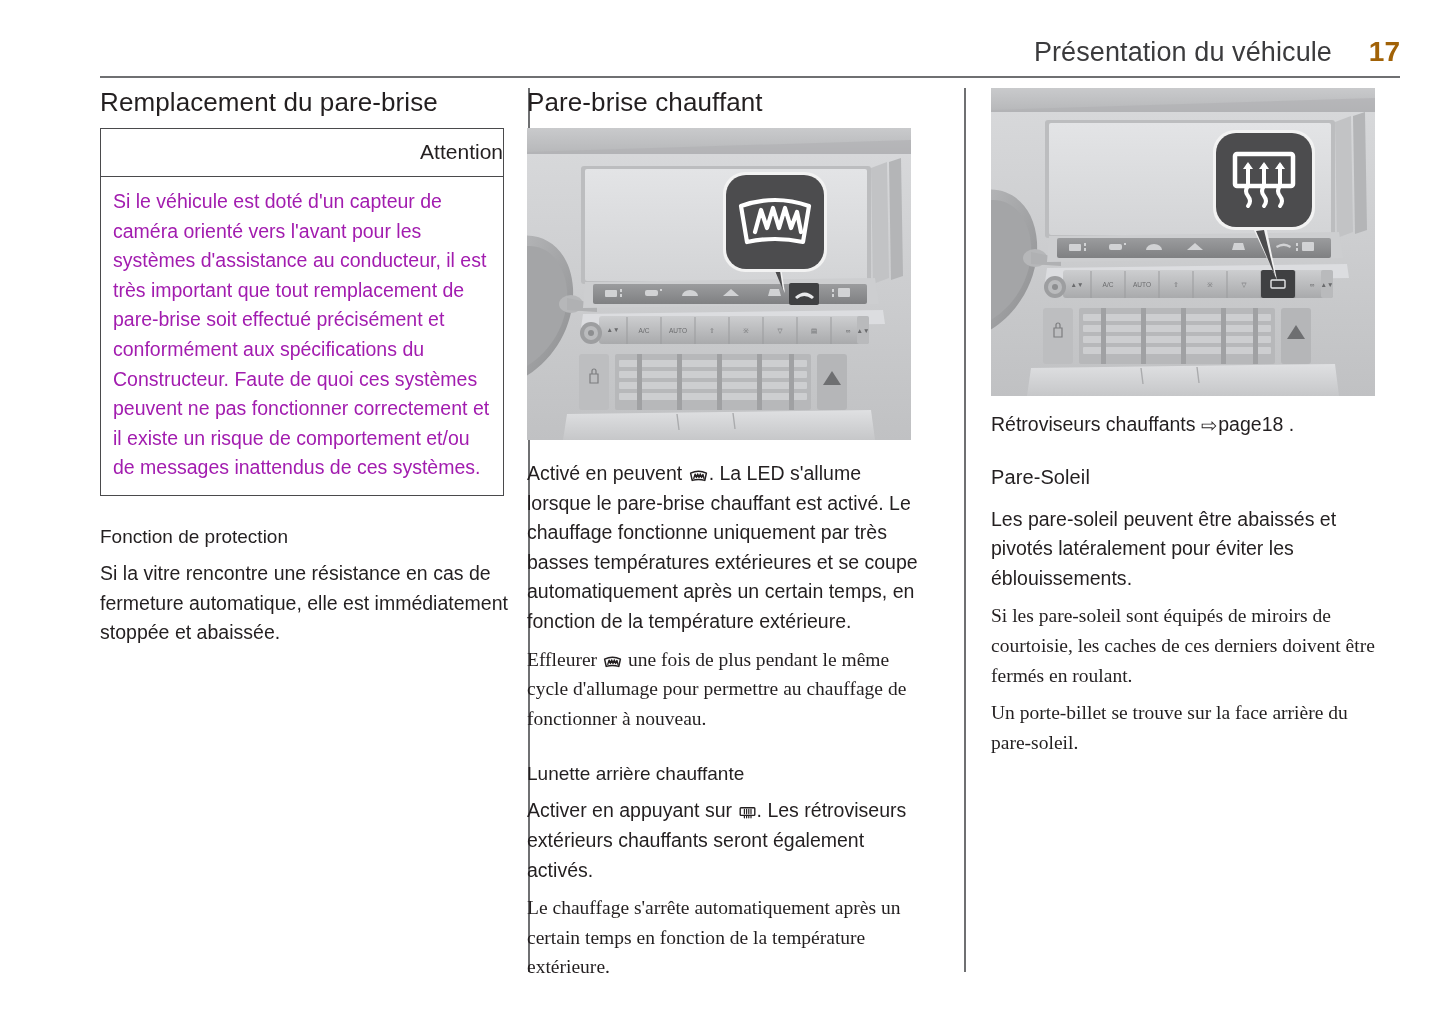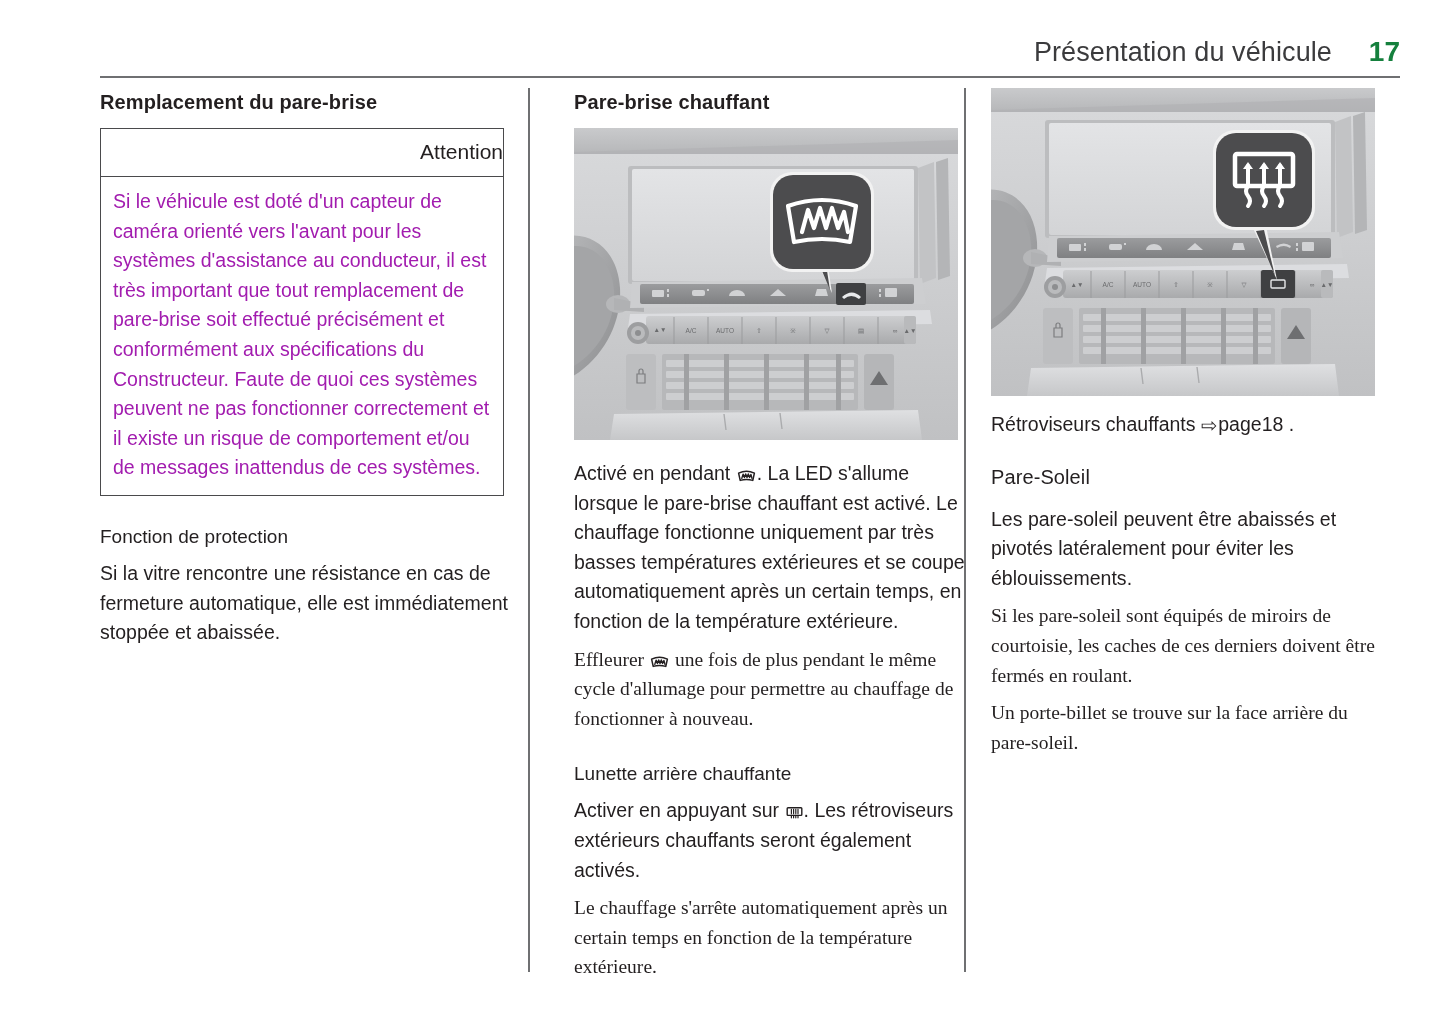--- a/index.html
+++ b/index.html
@@ -18,43 +18,43 @@
     left: 100px; top: 36px; width: 1300px; height: 40px;
   }
   .header-inner {
     display: flex; align-items: baseline; justify-content: flex-end;
     gap: 34px; height: 36px;
   }
   .header-title {
     font-size: 27px; font-weight: 400; color: #3b3b3d; letter-spacing: 0.1px;
   }
   .header-page {
-    font-size: 28px; font-weight: 700; color: #15803d; min-width: 34px; text-align: right;
+    font-size: 28px; font-weight: 700; color: #a16207; min-width: 34px; text-align: right;
   }
   .header-rule {
     position: absolute; left: 0; top: 40px; width: 1300px; height: 2px;
     background: #6f7072;
   }
 
   
   .col { position: absolute; top: 88px; }
   .col-left  { left: 100px;  width: 408px; }
-  .col-mid   { left: 574px;  width: 400px; }
+  .col-mid   { left: 527px;  width: 400px; }
   .col-right { left: 991px;  width: 400px; }
 
   .divider {
     position: absolute; top: 88px; width: 2px; height: 884px;
     background: #6f7072;
   }
   .divider-1 { left: 528px; }
   .divider-2 { left: 964px; }
 
   
   h2.sec-title {
-    font-size: 20px; font-weight: 700; color: #231f20;
+    font-size: 26px; font-weight: 400; color: #231f20;
     line-height: 28px; margin-bottom: 12px; letter-spacing: 0.1px;
   }
   h3.sub-title {
     font-size: 19px; font-weight: 400; color: #231f20;
     line-height: 26px; margin-top: 28px; margin-bottom: 9px;
   }
   p.body {
     font-size: 19.5px; line-height: 29.6px; color: #231f20;
     margin-bottom: 0; letter-spacing: 0.01px;
   }
@@ -276,21 +276,21 @@
             <path d="M214 78 Q248 66 282 78 L276 114 Q248 108 220 114 Z"></path>
           </g>
           <path d="M228 104 L234 82 L240 100 L246 80 L252 100 L258 80 L264 100 L270 84 L274 104" fill="none" stroke="#ffffff" stroke-width="4.2" stroke-linejoin="round" stroke-linecap="round"></path>
         </g>
       </svg>
     </div>
 
     <div class="gap-md"></div>
 
     <p class="body">
-      <span>Activé en pendant </span><span class="ic"><svg width="19" height="14" viewBox="0 0 19 14">
+      <span>Activé en peuvent </span><span class="ic"><svg width="19" height="14" viewBox="0 0 19 14">
             <path d="M1.6 5.2 Q9.5 1.2 17.4 5.2 L15.8 12.4 Q9.5 10.6 3.2 12.4 Z" fill="none" stroke="#231f20" stroke-width="1.5" stroke-linejoin="round"></path>
             <path d="M4.8 10.4 L6.1 6.1 L7.4 9.6 L8.7 5.9 L10 9.6 L11.3 5.9 L12.6 9.6 L13.9 6.4 L15 10.4" fill="none" stroke="#231f20" stroke-width="1.4" stroke-linejoin="round" stroke-linecap="round"></path>
           </svg></span><span>. La LED s'allume lorsque le pare-brise chauffant est activé. Le chauffage fonctionne uniquement par très basses températures extérieures et se coupe automatiquement après un certain temps, en fonction de la température extérieure.</span>
     </p>
 
     <p class="body">
       <span>Effleurer </span><span class="ic"><svg width="19" height="14" viewBox="0 0 19 14">
             <path d="M1.6 5.2 Q9.5 1.2 17.4 5.2 L15.8 12.4 Q9.5 10.6 3.2 12.4 Z" fill="none" stroke="#231f20" stroke-width="1.5" stroke-linejoin="round"></path>
             <path d="M4.8 10.4 L6.1 6.1 L7.4 9.6 L8.7 5.9 L10 9.6 L11.3 5.9 L12.6 9.6 L13.9 6.4 L15 10.4" fill="none" stroke="#231f20" stroke-width="1.4" stroke-linejoin="round" stroke-linecap="round"></path>
           </svg></span><span> une fois de plus pendant le même cycle d'allumage pour permettre au chauffage de fonctionner à nouveau.</span>

